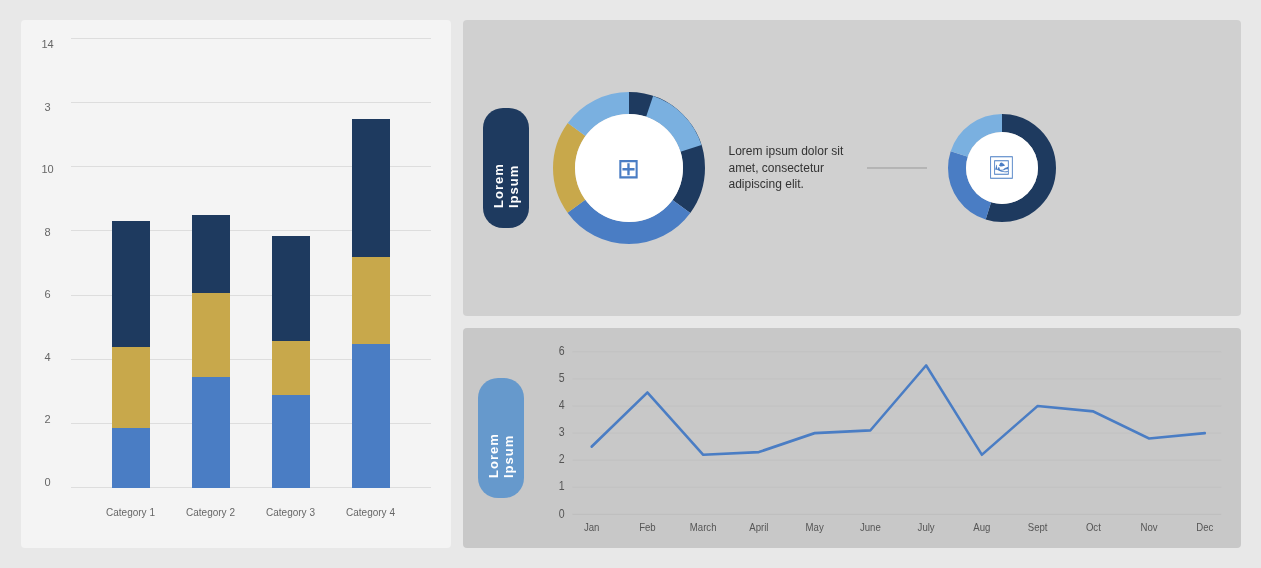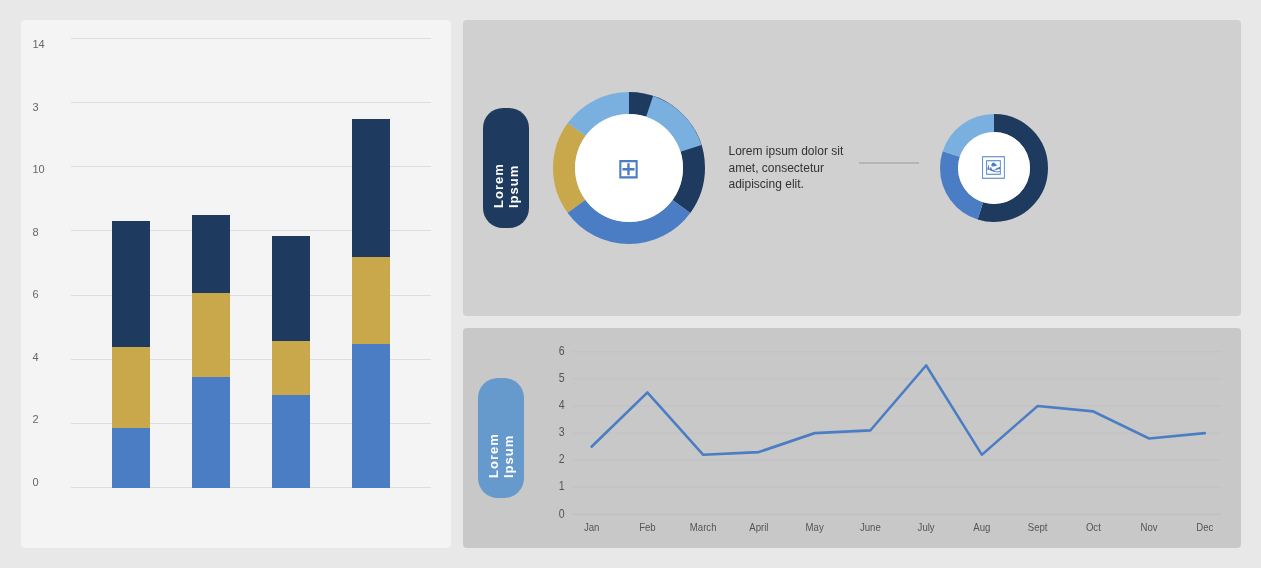--- a/index.html
+++ b/index.html
@@ -40,21 +40,21 @@
       left: -38px;
       top: 0;
       bottom: 30px;
       display: flex;
       flex-direction: column-reverse;
       justify-content: space-between;
     }
     .y-label {
       font-size: 11px;
       color: #666;
-      text-align: left;
+      text-align: center;
       width: 30px;
     }
     .grid-lines {
       position: absolute;
       left: 0; right: 0; top: 0; bottom: 30px;
       display: flex;
       flex-direction: column-reverse;
       justify-content: space-between;
     }
     .grid-line {
@@ -253,20 +253,26 @@
             </div>
           </div>
           <div class="bar-group">
             <div class="bar-stack">
               <div class="bar-segment" style="height: 144px; background-color: rgb(74, 125, 196);"></div>
               <div class="bar-segment" style="height: 87px; background-color: rgb(200, 168, 75);"></div>
               <div class="bar-segment" style="height: 138px; background-color: rgb(30, 58, 95);"></div>
             </div>
           </div>
         </div>
+      <div class="x-labels" id="x-labels">
+          <div class="x-label">Category 1</div>
+          <div class="x-label">Category 2</div>
+          <div class="x-label">Category 3</div>
+          <div class="x-label">Category 4</div>
+        </div>
     </div>
   </div>
 
   <div class="right-panels">
 
     <div class="donut-panel">
       <div class="vertical-label">Lorem Ipsum</div>
 
       <div class="donut-large">
         <svg width="180" height="180" viewBox="0 0 180 180">
@@ -276,21 +282,21 @@
           <circle cx="90" cy="90" r="65" fill="none" stroke="#4a7dc4" stroke-width="22" stroke-dasharray="122 265" stroke-dashoffset="-143" transform="rotate(-90 90 90)"></circle>
 
           <circle cx="90" cy="90" r="65" fill="none" stroke="#c8a84b" stroke-width="22" stroke-dasharray="82 265" stroke-dashoffset="-265" transform="rotate(-90 90 90)"></circle>
 
           <circle cx="90" cy="90" r="65" fill="none" stroke="#7ab0e0" stroke-width="22" stroke-dasharray="61 265" stroke-dashoffset="-347" transform="rotate(-90 90 90)"></circle>
           <circle cx="90" cy="90" r="54" fill="white"></circle>
         </svg>
         <div class="donut-center-icon">⊞</div>
       </div>
 
-      <div style="position:relative; display:flex; ">
+      <div style="position:relative; display:flex; align-items:center; gap:8px;">
         <div class="tooltip-text">Lorem ipsum dolor sit amet, consectetur adipiscing elit.</div>
 
         <svg width="60" height="40" style="flex-shrink:0">
           <line x1="0" y1="20" x2="60" y2="20" stroke="#999" stroke-width="1"></line>
         </svg>
       </div>
 
       <div class="donut-small">
         <svg width="130" height="130" viewBox="0 0 130 130">
 

